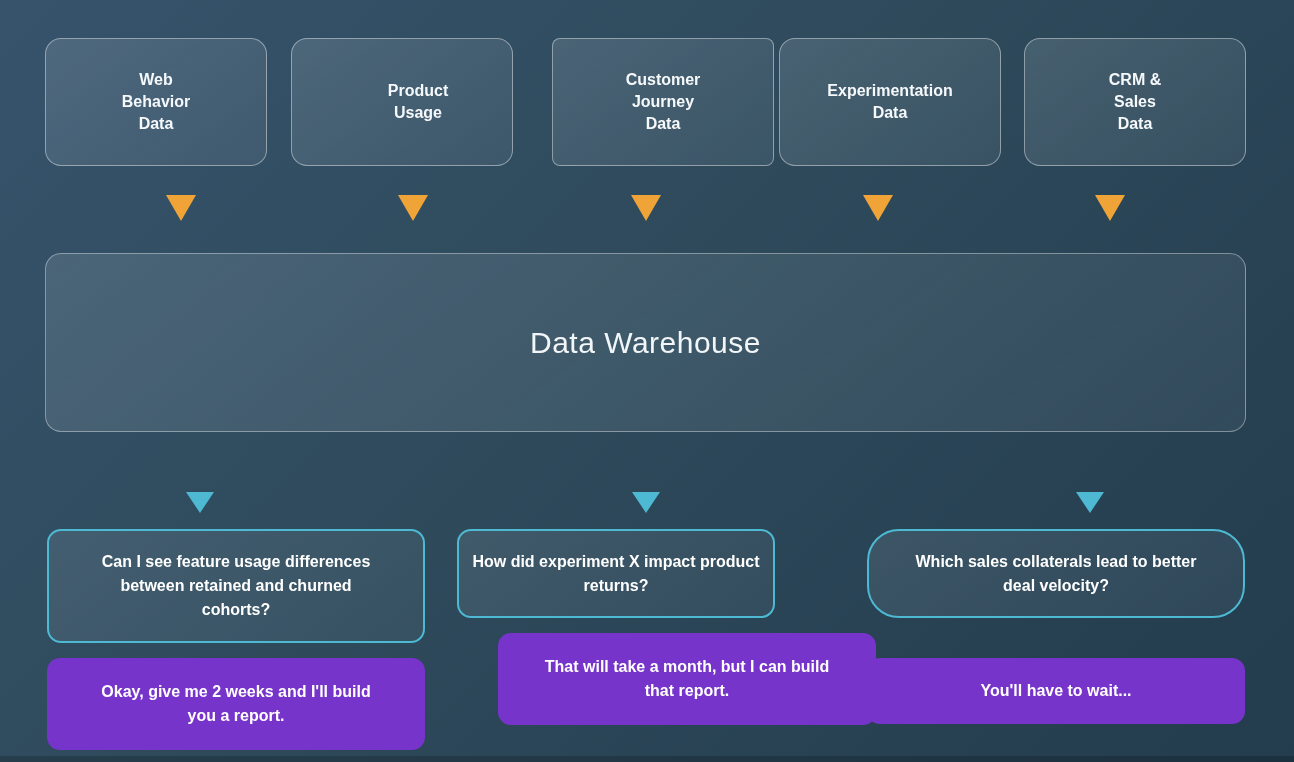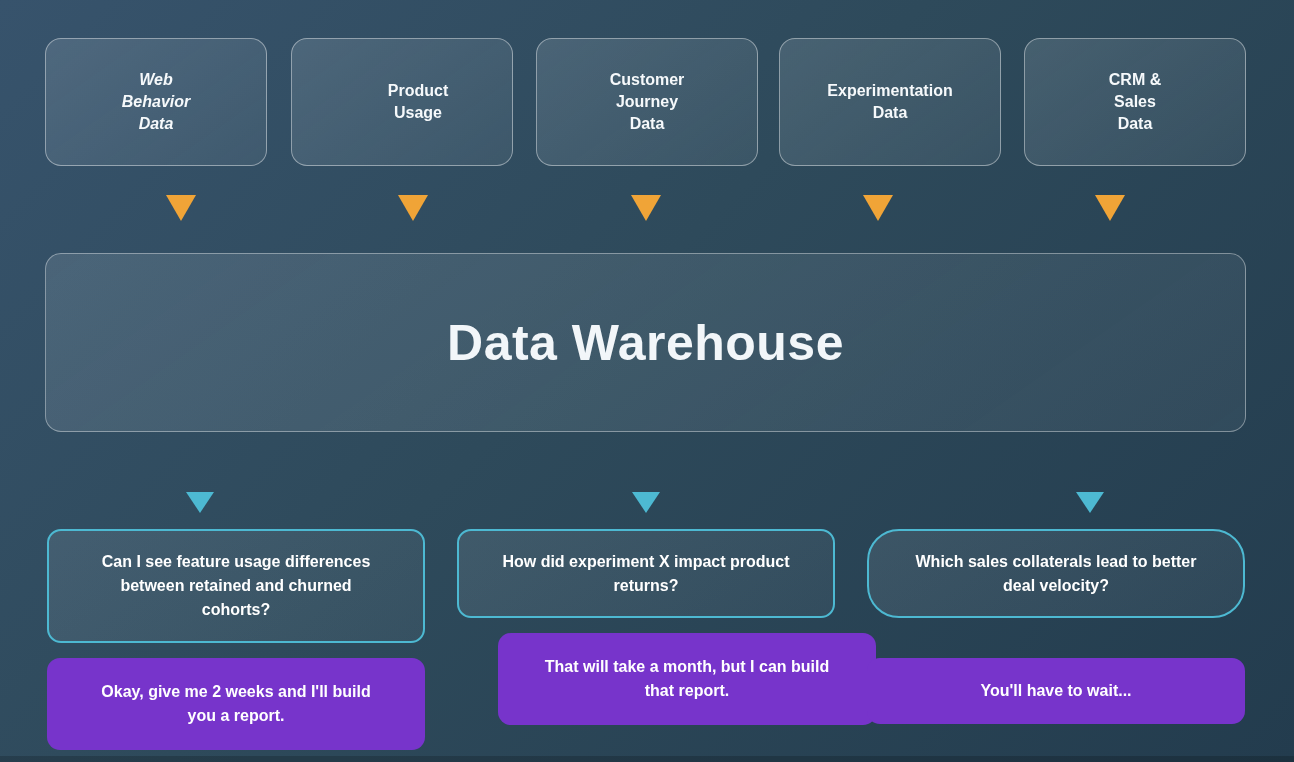--- a/index.html
+++ b/index.html
@@ -67,22 +67,22 @@
     width: 1201px; height: 179px;
     box-sizing: border-box;
     border: 1.5px solid rgba(255,255,255,0.38);
     border-radius: 16px;
     background: linear-gradient(145deg, rgba(228,240,248,0.13), rgba(228,240,248,0.06));
     display: flex;
     align-items: center;
     justify-content: center;
   }
   .warehouse .title {
-    font-size: 50px;
-    font-weight: 700;
+    font-size: 30px;
+    font-weight: 400;
     letter-spacing: 0.5px;
     color: #f2f6f9;
   }
 
   
   .qbox {
     position: absolute;
     box-sizing: border-box;
     border: 2px solid var(--question-border, #4db9d2);
     border-radius: 14px;
@@ -105,27 +105,27 @@
   .qbox .txt, .abox .txt {
     white-space: pre-line;
     text-align: center;
     font-weight: bold;
     font-size: 16px;
     line-height: 24px;
     color: #ffffff;
   }
 
   
-  .src-1 { left: 45px; font-style: italic; }   .src-2 { left: 291px; padding-left: 32px; }  .src-3 { left: 536px; }
+  .src-1 { left: 45px; }   .src-2 { left: 291px; padding-left: 32px; }  .src-3 { left: 552px; border-radius: 8px; }
   .src-4 { left: 779px; }  .src-5 { left: 1004px; margin-left: 20px; }
   .otri-1 { left: 166px; } .otri-2 { left: 398px; } .otri-3 { left: 631px; }
   .otri-4 { left: 863px; } .otri-5 { left: 1095px; }
   .ctri-1 { left: 186px; } .ctri-2 { left: 632px; } .ctri-3 { left: 1076px; }
   .q-1 { left: 47px;  top: 529px; width: 378px; height: 114px; }
-  .q-2 { left: 457px; top: 529px; width: 378px; height: 89px; }
+  .q-2 { left: 457px; top: 529px; width: 318px; height: 89px; }
   .q-3 { left: 867px; top: 529px; width: 378px; height: 89px; border-radius: 32px; }
   .a-1 { left: 47px;  top: 658px; width: 378px; height: 92px; }
   .a-2 { left: 457px; top: 633px; width: 378px; height: 92px; margin-left: 41px; }
   .a-3 { left: 867px; top: 658px; width: 378px; height: 66px; }
 </style>
 </head>
 <body>
 
 <div class="canvas">
 

